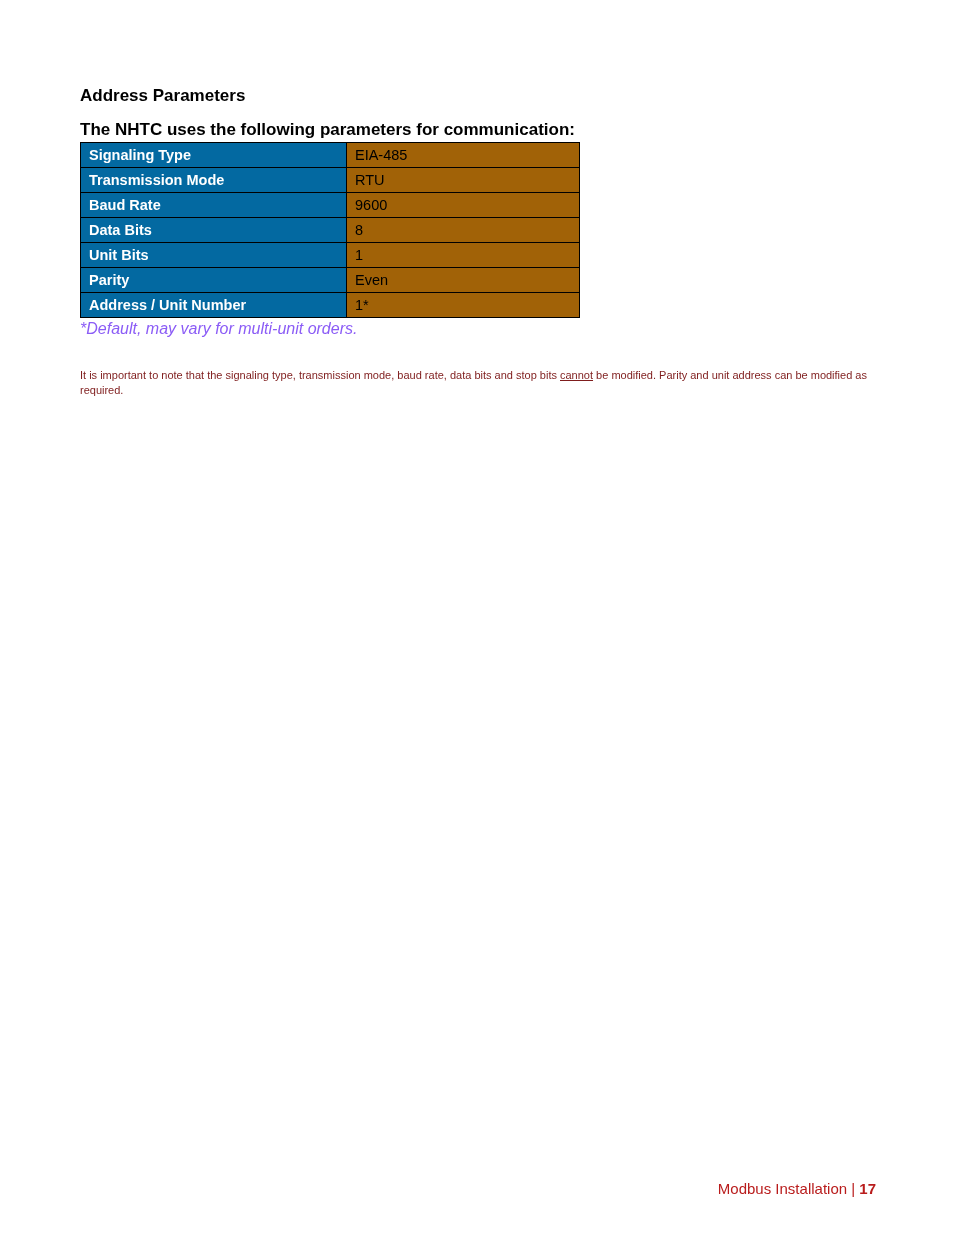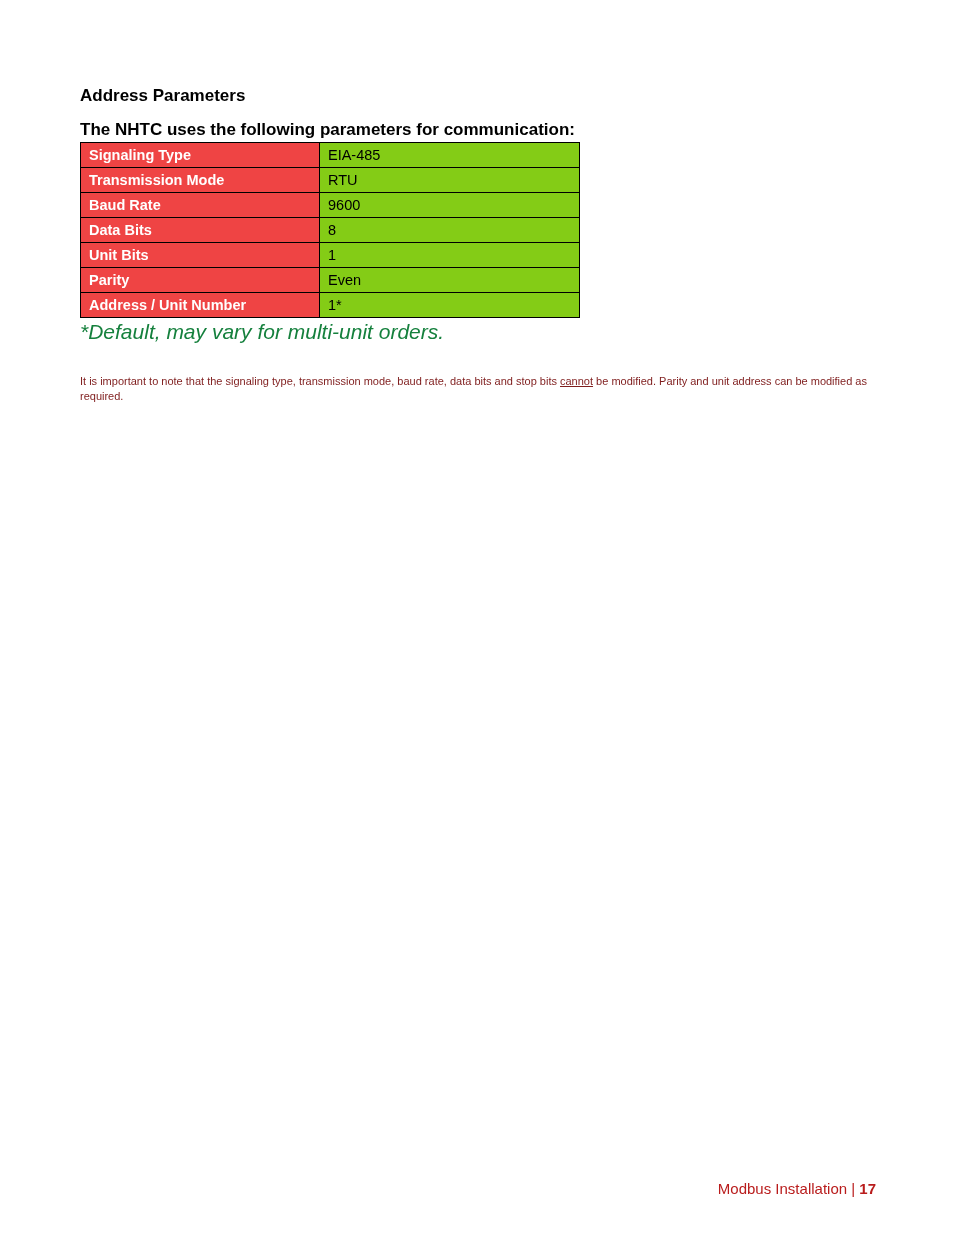--- a/index.html
+++ b/index.html
@@ -33,34 +33,34 @@
       margin-bottom: 2px;
     }
     .param-table td {
       border: 1px solid #000;
       padding: 3px 8px;
       font-size: 14.5px;
       height: 25px;
       vertical-align: middle;
     }
     .param-table td.label-cell {
-      background: #ef4444;
+      background: #0369a1;
       color: #fff;
       font-weight: bold;
-      width: 239px;
+      width: 266px;
     }
     .param-table td.value-cell {
-      background: #84cc16;
+      background: #a16207;
       color: #000;
     }
     .table-note {
       font-style: italic;
-      font-size: 21px;
+      font-size: 16px;
       margin-bottom: 30px;
-      color: #15803d;
+      color: #8b5cf6;
     }
     .body-paragraph {
       font-size: 11px;
       line-height: 1.35;
       color: #7f1d1d;
     }
     .body-paragraph .underline {
       text-decoration: underline;
     }
     .footer {

